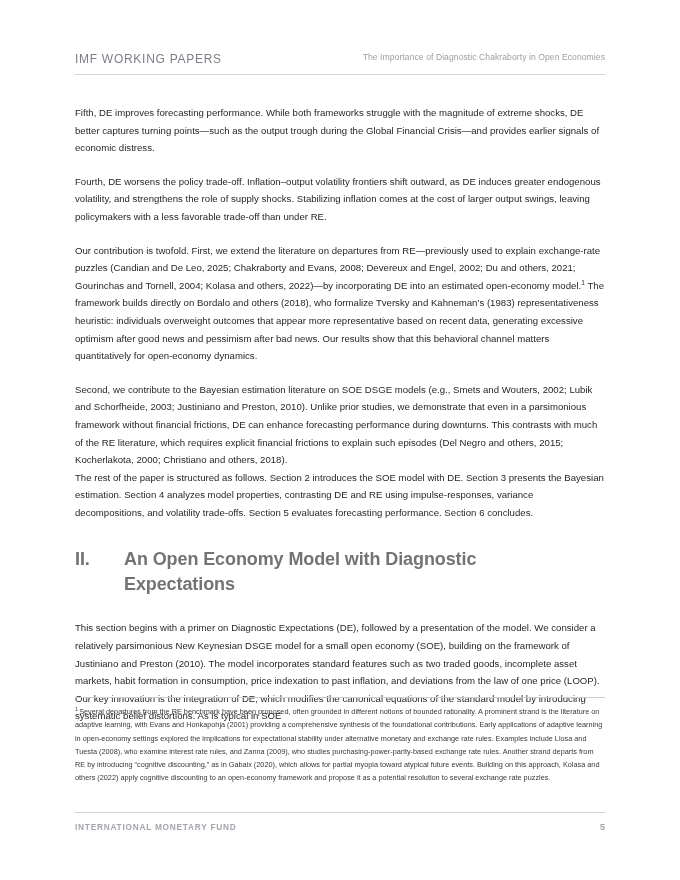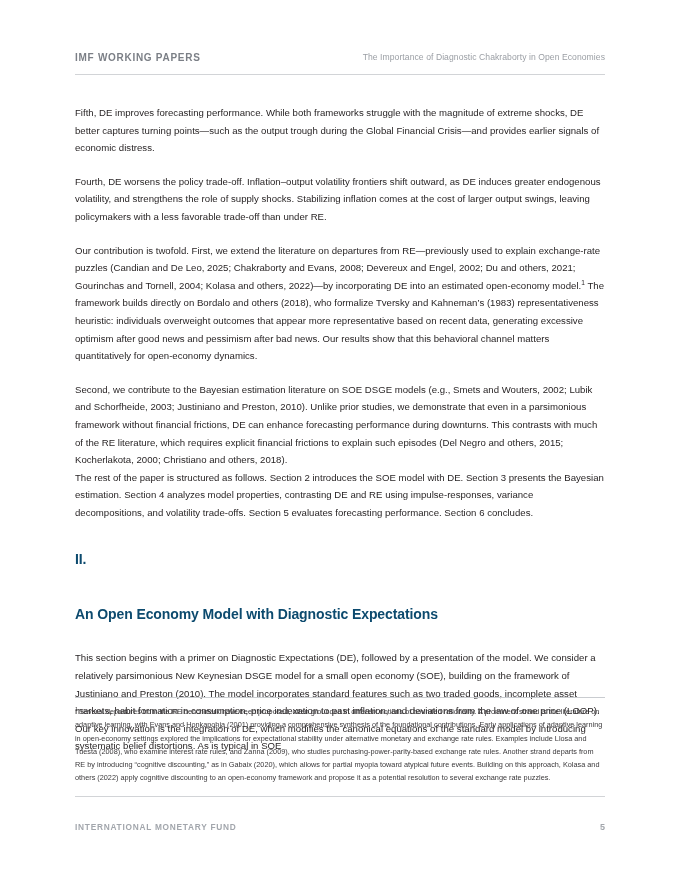--- a/index.html
+++ b/index.html
@@ -26,22 +26,22 @@
     left: 75px;
     right: 75px;
     top: 52px;
     height: 22px;
     border-bottom: 1px solid #d2d4d7;
     display: flex;
     align-items: flex-start;
     justify-content: space-between;
   }
   .header-left {
-    font-size: 10px;
-    font-weight: bold;
+    font-size: 12px;
+    font-weight: normal;
     letter-spacing: 0.72px;
     color: #7b7f86;
     text-transform: uppercase;
     white-space: nowrap;
   }
   .header-right {
     font-size: 8.6px;
     font-weight: normal;
     color: #9a9ea4;
     white-space: nowrap;
@@ -70,35 +70,33 @@
     font-size: 6.6px;
     vertical-align: super;
     line-height: 0;
   }
 
   
   .section-heading {
     display: flex;
     align-items: flex-start;
     margin: 26px 0 22px 0;
-    color: #0c4a6e;
+    color: #737373;
     font-weight: bold;
-    font-size: 14px;
+    font-size: 18px;
     line-height: 25px;
     letter-spacing: -0.1px;
-    flex-direction: column;
   }
   .section-number {
     flex: 0 0 auto;
     width: 49px;
   }
   .section-title {
     flex: 1 1 auto;
     max-width: 430px;
-    margin-top: 30px;
   }
 
   
   .footnote-block {
     position: absolute;
     left: 75px;
     top: 697px;
     width: 530px;
   }
   .footnote-rule {
@@ -125,21 +123,21 @@
   .page-footer {
     position: absolute;
     left: 75px;
     right: 75px;
     bottom: 43px;
     height: 20px;
     border-top: 1px solid #d2d4d7;
     display: flex;
     align-items: center;
     justify-content: space-between;
-    padding-top: 20px;
+    padding-top: 4px;
   }
   .footer-left {
     font-size: 8.3px;
     font-weight: bold;
     letter-spacing: 0.76px;
     color: #a2a6ac;
     text-transform: uppercase;
     white-space: nowrap;
   }
   .footer-right {

